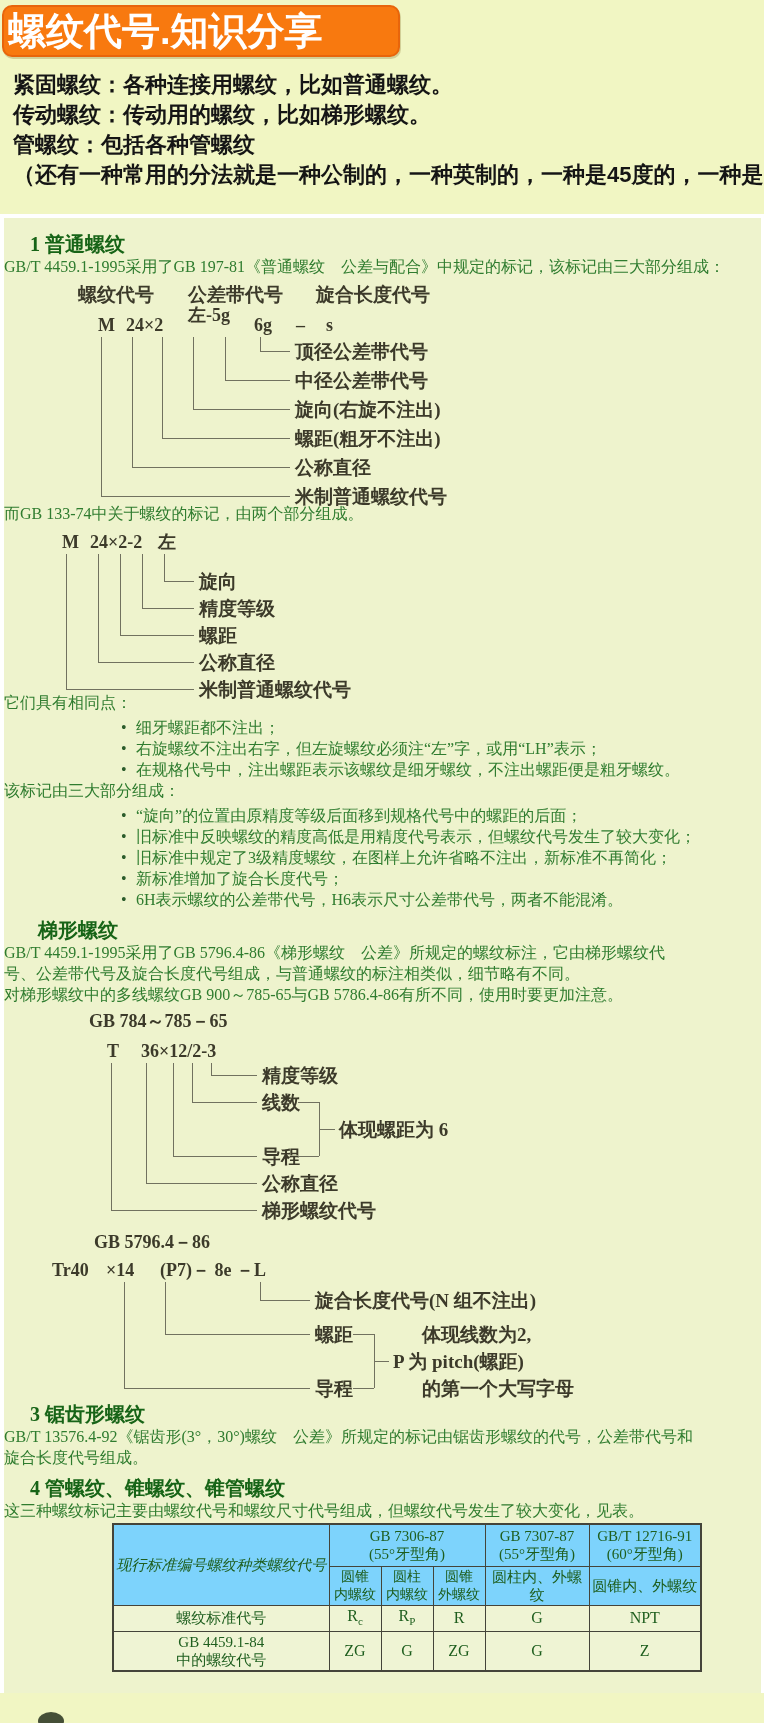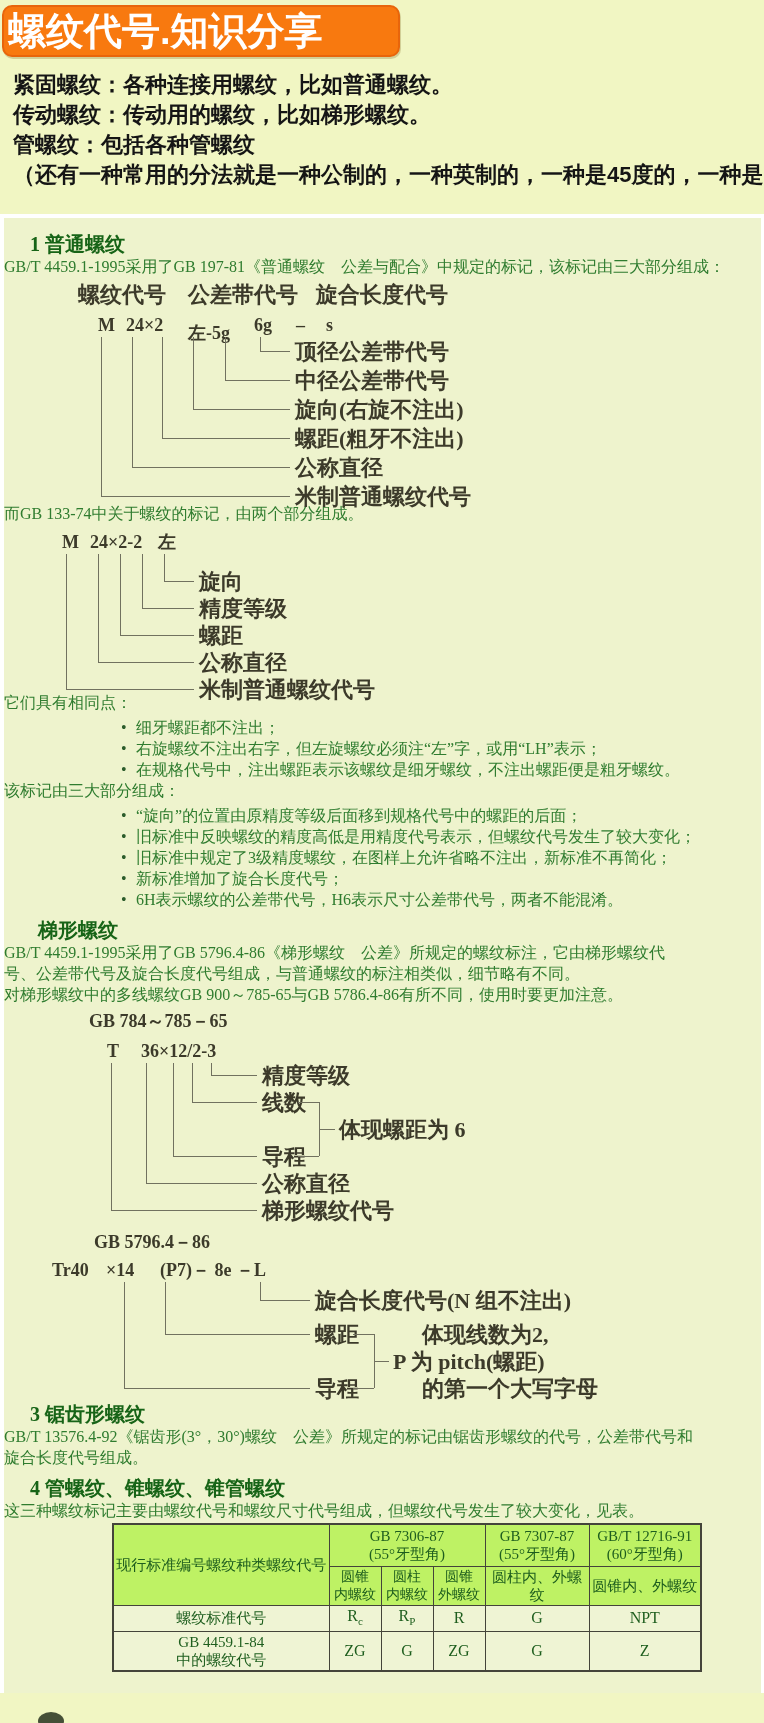--- a/index.html
+++ b/index.html
@@ -43,36 +43,36 @@
   .p-diff{margin:12px 0 0 66px;}
   .p-t{margin:8px 0 0 40px;width:690px;}
   .p-t2{margin:0 0 0 40px;width:690px;}
   .p-butt{margin:8px 0 0 40px;width:690px;}
   .p-pipe{margin:6px 0 0 40px;width:700px;}
   ul.pts{margin:4px 0 0 0;padding:0 0 0 132px;list-style:none;color:#2f7c2f;font-size:16px;}
   ul.pts li{line-height:21px;position:relative;white-space:nowrap;}
   ul.pts li::before{content:"•";position:absolute;left:-15px;color:#2b5c2b;}
   
   .diagram{position:relative;color:#3c3a2a;}
-  .diagram .t{position:absolute;font-weight:bold;font-size:22px;line-height:19px;white-space:nowrap;}
+  .diagram .t{position:absolute;font-weight:bold;font-size:19px;line-height:19px;white-space:nowrap;}
   .diagram .f{position:absolute;font-weight:bold;font-size:18px;line-height:20px;white-space:nowrap;}
   .diagram .ttl{position:absolute;font-weight:bold;font-size:18px;white-space:nowrap;}
   .diagram i.ln{position:absolute;display:block;background:#71715f;}
   .d1{margin:8px 0 0 72px;width:480px;height:218px;}
   .d2{margin:8px 0 0 48px;width:430px;height:160px;}
   .d3{margin:4px 0 15px 55px;width:480px;height:206px;}
   .d4{margin:6px 0 0 28px;width:560px;height:168px;}
   
   table.pipe{border-collapse:collapse;margin:2px 0 0 108px;background:#eff4d4;
     color:#1e5e1e;font-size:15px;table-layout:fixed;width:588px;}
   table.pipe td{border:1px solid #44443a;text-align:center;vertical-align:middle;
     padding:1px 2px;line-height:18px;overflow:hidden;}
   table.pipe{border:2px solid #44443a;}
-  td.hd{background:#bef264;}
-  td.corner{text-align:left;padding-left:4px;}
+  td.hd{background:#7dd3fc;}
+  td.corner{text-align:left;padding-left:4px;font-style:italic;}
   .v{font-size:16px;}
   sub{font-size:11px;}
   .logo-sliver{position:absolute;left:38px;top:1712px;width:26px;height:18px;
     border-radius:50%;background:#454f37;}
 </style>
 </head>
 <body>
 
 <div class="banner">
   <span>螺纹代号.知识分享</span>
@@ -89,21 +89,21 @@
 
   <h2 class="h-sec1">1 普通螺纹</h2>
   <p class="green p-sec1">GB/T 4459.1-1995采用了GB 197-81《普通螺纹　公差与配合》中规定的标记，该标记由三大部分组成：</p>
 
   <div class="diagram d1">
     <span class="t" style="left:2px;top:0;">螺纹代号</span>
     <span class="t" style="left:112px;top:0;">公差带代号</span>
     <span class="t" style="left:240px;top:0;">旋合长度代号</span>
     <span class="f" style="left:22px;top:30px;">M</span>
     <span class="f" style="left:50px;top:30px;">24×2</span>
-    <span class="f" style="left:112px;top:38px;">左-5g</span>
+    <span class="f" style="left:112px;top:20px;">左-5g</span>
     <span class="f" style="left:178px;top:30px;">6g</span>
     <span class="f" style="left:220px;top:30px;">–</span>
     <span class="f" style="left:250px;top:30px;">s</span>
     <i class="ln" style="left:184px;top:52px;width:1px;height:14px;"></i>
     <i class="ln" style="left:149px;top:52px;width:1px;height:43px;"></i>
     <i class="ln" style="left:117px;top:52px;width:1px;height:72px;"></i>
     <i class="ln" style="left:86px;top:52px;width:1px;height:101px;"></i>
     <i class="ln" style="left:56px;top:52px;width:1px;height:130px;"></i>
     <i class="ln" style="left:25px;top:52px;width:1px;height:159px;"></i>
     <i class="ln" style="left:184px;top:66px;width:30px;height:1px;"></i>

